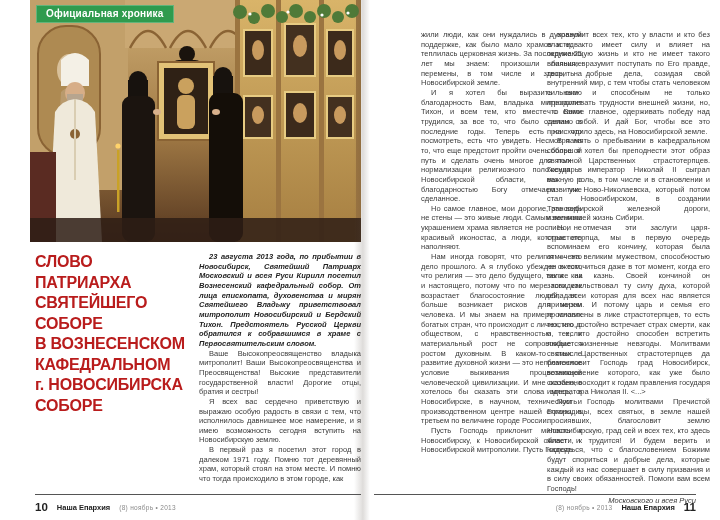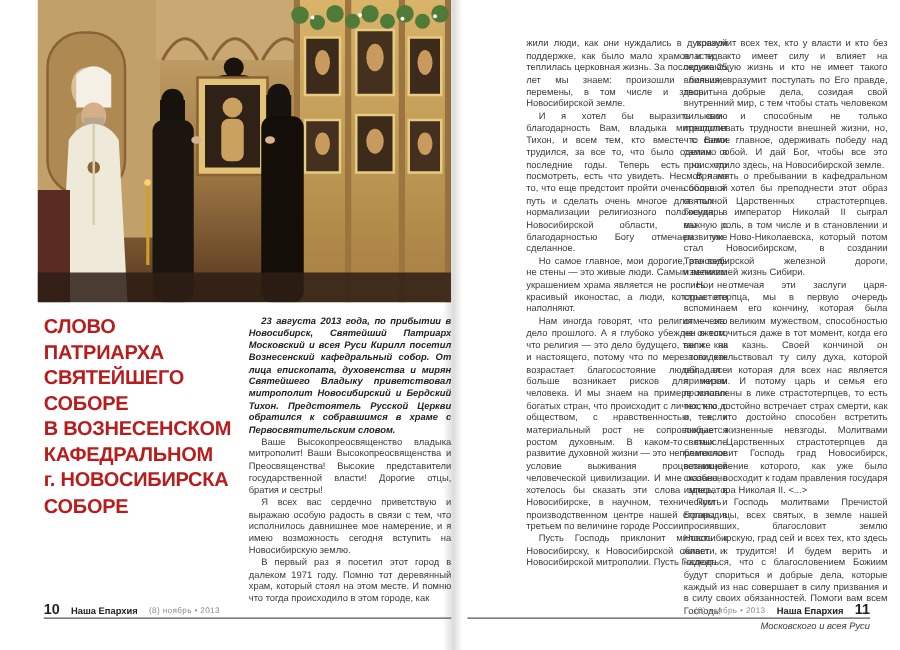--- a/index.html
+++ b/index.html
@@ -32,21 +32,21 @@
   .leftcol{left:199px;top:252px;width:162px;}
   .lead{font-weight:bold;font-style:italic;color:#222;margin:0 0 9px 0;text-indent:10px;text-align:justify;}
   .rcol1{left:385px;top:30px;width:161px;margin-left:36px;}
   .rcol2{left:547px;top:30px;width:163px;}
   .sig{margin-top:2px;}
   .sig div{font-style:italic;text-align:right;padding-right:14px;line-height:9.65px;color:#3a3a3a;}
   
   .rule{position:absolute;top:494px;height:1px;background:#555;}
   .rule-left{left:35px;width:326px;}
   .rule-right{left:374px;width:322px;}
-  .footer{position:absolute;top:480px;height:16px;display:flex;align-items:center;gap:9px;}
+  .footer{position:absolute;top:499px;height:16px;display:flex;align-items:center;gap:9px;}
   .footer-left{left:35px;}
   .footer-right{right:24px;flex-direction:row;}
   .pagenum{font-size:11.5px;font-weight:bold;color:#222;}
   .journal{font-size:7.5px;font-weight:bold;color:#222;}
   .issue{font-size:6.5px;color:#8a8a8a;letter-spacing:0.3px;}
 </style>
 </head>
 <body>
 
 <div class="spread">
@@ -139,20 +139,21 @@
       <path d="M37,100 Q45,112 53,100 L53,94 L37,94 Z" fill="#b7a58f"></path>
       <path d="M18,242 L25,112 Q32,100 45,99 Q58,100 65,112 L72,242 Z" fill="#efe9da"></path>
       <circle cx="45" cy="134" r="5" fill="#8a6334"></circle>
       <path d="M45,99 L45,180" stroke="#d9cdb2" stroke-width="2" fill="none"></path>
 
       <rect x="0" y="152" width="26" height="90" fill="#5a2b22"></rect>
       <rect x="0" y="218" width="331" height="24" fill="#2e1d15" opacity="0.85"></rect>
     </svg>
   </div>
 
+  <div class="rubric">Официальная хроника</div>
 
   <div class="title">
       <div class="tline">СЛОВО</div>
       <div class="tline">ПАТРИАРХА</div>
       <div class="tline">СВЯТЕЙШЕГО</div>
       <div class="tline">СОБОРЕ</div>
       <div class="tline">В ВОЗНЕСЕНСКОМ</div>
       <div class="tline">КАФЕДРАЛЬНОМ</div>
       <div class="tline">г. НОВОСИБИРСКА</div>
       <div class="tline">СОБОРЕ</div>

